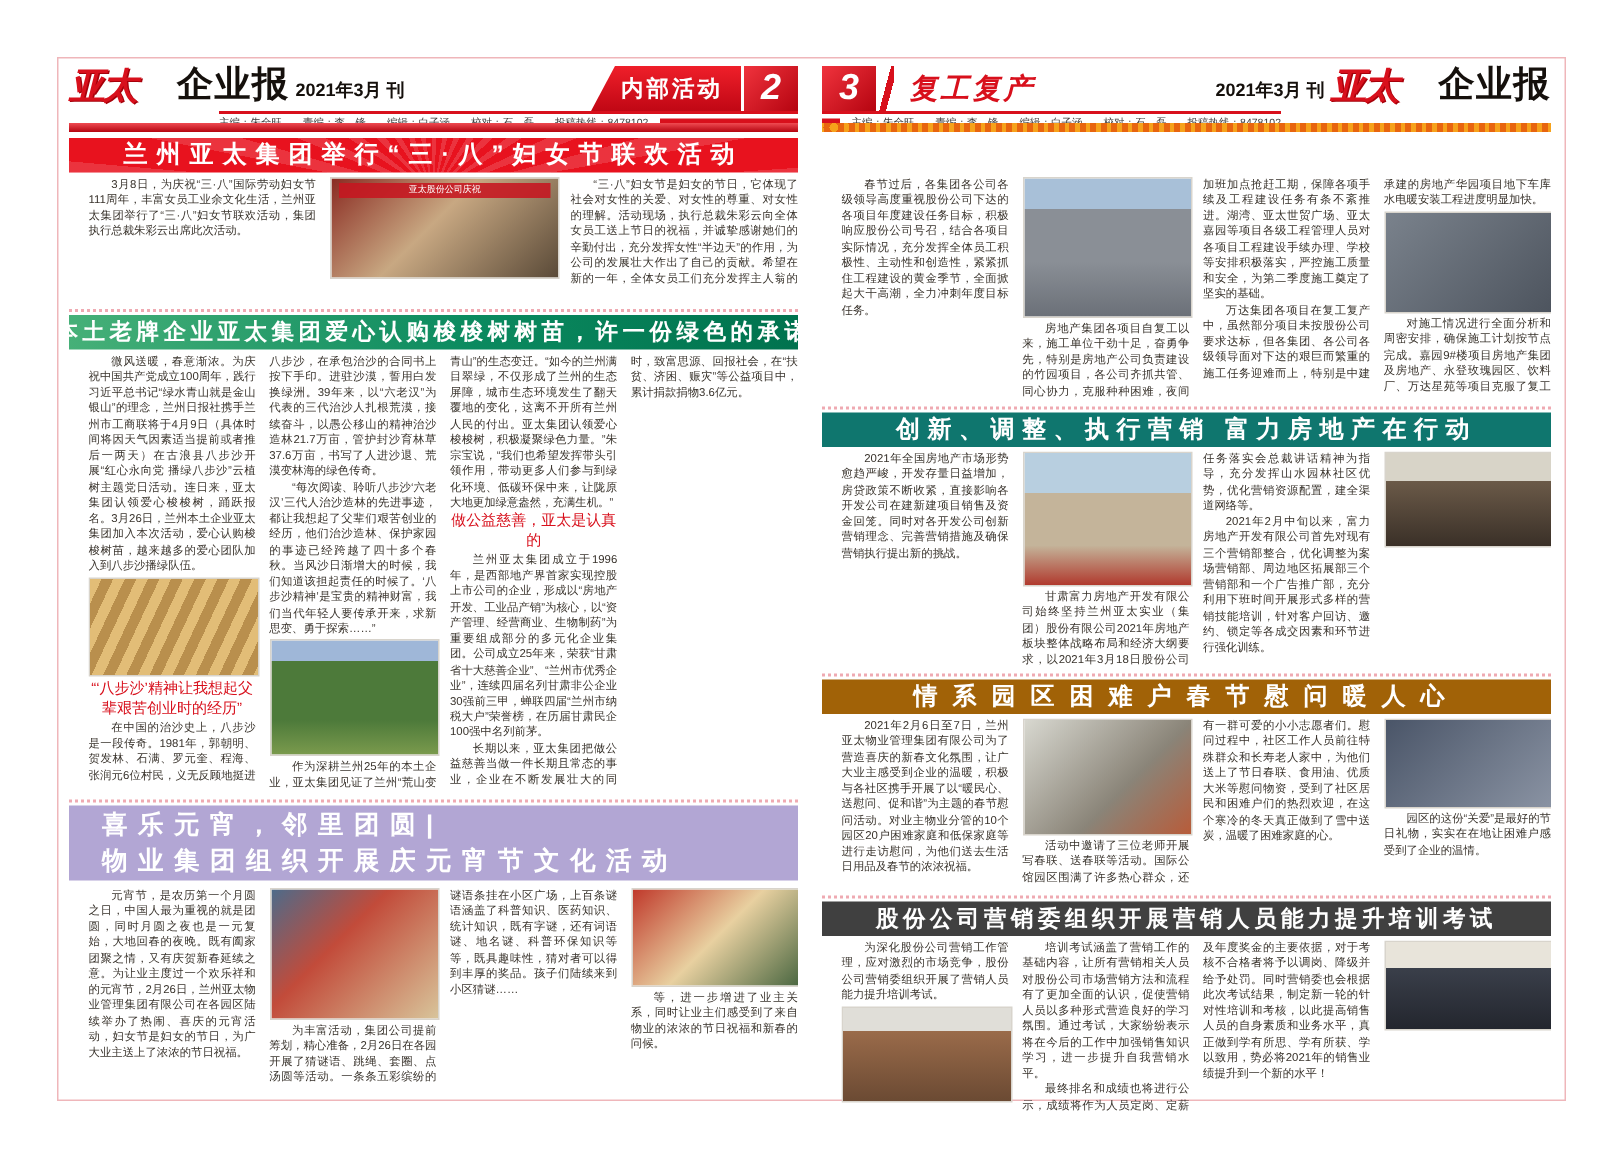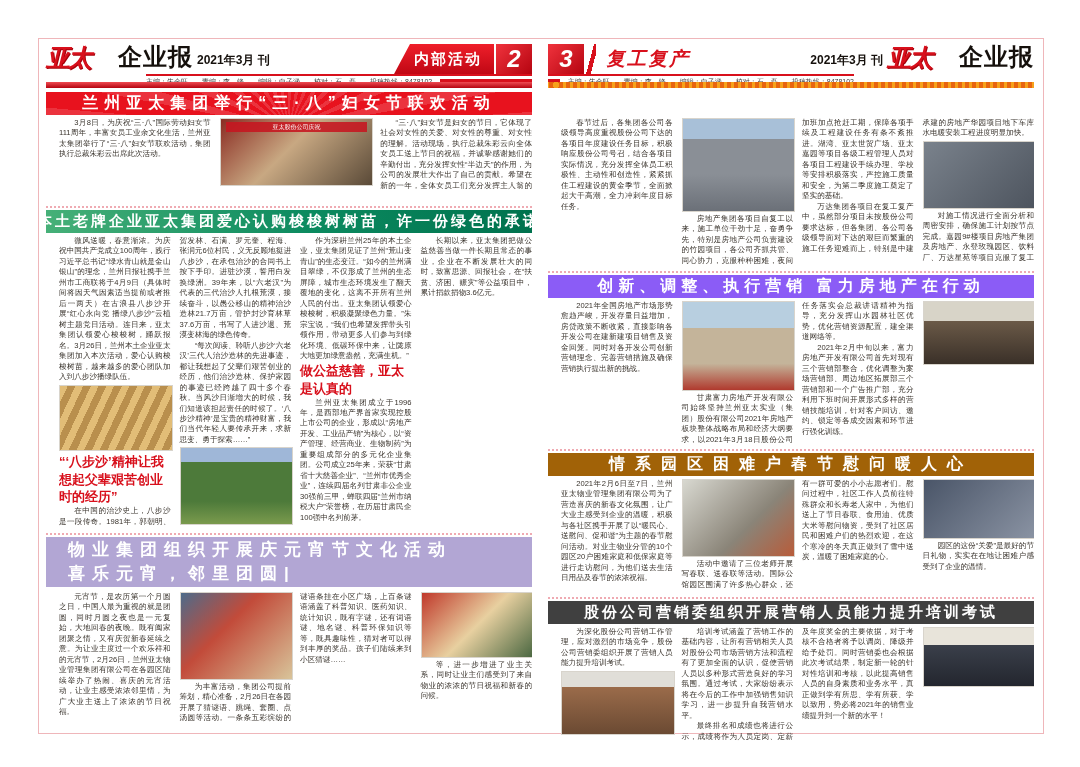--- a/index.html
+++ b/index.html
@@ -44,34 +44,34 @@
   
   .banner{position:absolute;left:0;right:0;height:23px;display:flex;align-items:center;
           justify-content:center;color:#fff;font-weight:bold;white-space:nowrap;overflow:hidden;}
   .rays{background-image:repeating-conic-gradient(from -90deg at 50% 160%,
          rgba(255,255,255,.14) 0 5deg,rgba(255,255,255,0) 5deg 11deg);}
   .bn-red{background-color:#e8121e;font-size:16px;letter-spacing:6px;}
   .bn-green{background:linear-gradient(90deg,#46b078,#0b8a5f 55%,#00724e);font-size:15px;letter-spacing:3px;}
   .bn-purple{background:#b2a6d4;height:50px;flex-direction:column;align-items:flex-start;
              justify-content:center;padding-left:22px;font-size:17px;letter-spacing:7px;line-height:24px;}
   .bn-orange{background-color:#ee8110;font-size:15px;letter-spacing:3px;}
-  .bn-amber{background-color:#8b5cf6;font-size:16px;letter-spacing:5px;}
+  .bn-amber{background-color:#0f766e;font-size:16px;letter-spacing:5px;}
   .bn-pink{background:#a16207;font-size:16px;letter-spacing:10px;}
   .bn-sage{background:#404040;font-size:15px;letter-spacing:3px;}
 
   .dotsep{position:absolute;left:0;right:0;border-top:2px dotted #efaab2;}
 
   
   .abody{position:absolute;left:13px;right:0;overflow:hidden;column-gap:9px;column-fill:auto;
          font-size:7.6px;line-height:1.38;text-align:justify;}
   .cols3{column-count:3;}
   .cols4{column-count:4;}
   .abody p{margin:0;}
   .p-body{text-indent:2em;}
-  .p-sub{color:#d8101c;font-weight:bold;text-align:left;font-size:13px;margin:2px 0;}
+  .p-sub{color:#d8101c;font-weight:normal;text-align:center;font-size:10px;margin:2px 0;}
   .photo{width:100%;margin:2px 0;break-inside:avoid;position:relative;border:1px solid #d8d4cc;}
   .ph-cap{position:absolute;top:3px;left:5px;right:5px;color:#fff;font-size:6px;
           background:rgba(198,22,32,.88);padding:1px 2px;text-align:center;white-space:nowrap;overflow:hidden;}
 
   
   [data-name="photo-stage-speaker"]{height:66px;background:linear-gradient(135deg,#8a2b22,#c8a882 45%,#5a4a38);}
   [data-name="photo-sand-dunes"]{height:64px;background:repeating-linear-gradient(115deg,#e2bd77 0 7px,#b98f4d 7px 14px);}
   [data-name="photo-green-trees"]{height:76px;background:linear-gradient(180deg,#9fb7d8 0 18%,#4d7a3a 18% 70%,#7a9a4d);}
   [data-name="photo-lantern-festival-1"]{height:86px;background:linear-gradient(135deg,#4d6b8a,#c24b3a 40%,#d8c49a);}
   [data-name="photo-lantern-festival-2"]{height:64px;background:linear-gradient(135deg,#c0392b,#e8d0a0 50%,#4a6741);}
@@ -133,25 +133,25 @@
       <p class="p-body" data-name="article-paragraph">“每次阅读、聆听八步沙‘六老汉’三代人治沙造林的先进事迹，都让我想起了父辈们艰苦创业的经历，他们治沙造林、保护家园的事迹已经跨越了四十多个春秋。当风沙日渐增大的时候，我们知道该担起责任的时候了。‘八步沙精神’是宝贵的精神财富，我们当代年轻人要传承开来，求新思变、勇于探索……”</p>
       <div class="photo" data-name="photo-green-trees"></div>
       <p class="p-body" data-name="article-paragraph">作为深耕兰州25年的本土企业，亚太集团见证了兰州“荒山变青山”的生态变迁。“如今的兰州满目翠绿，不仅形成了兰州的生态屏障，城市生态环境发生了翻天覆地的变化，这离不开所有兰州人民的付出。亚太集团认领爱心梭梭树，积极凝聚绿色力量。”朱宗宝说，“我们也希望发挥带头引领作用，带动更多人们参与到绿化环境、低碳环保中来，让陇原大地更加绿意盎然，充满生机。”</p>
       <p class="p-sub" data-name="article-subhead">做公益慈善，亚太是认真的</p>
       <p class="p-body" data-name="article-paragraph">兰州亚太集团成立于1996年，是西部地产界首家实现控股上市公司的企业，形成以“房地产开发、工业品产销”为核心，以“资产管理、经营商业、生物制药”为重要组成部分的多元化企业集团。公司成立25年来，荣获“甘肃省十大慈善企业”、“兰州市优秀企业”，连续四届名列甘肃非公企业30强前三甲，蝉联四届“兰州市纳税大户”荣誉榜，在历届甘肃民企100强中名列前茅。</p>
       <p class="p-body" data-name="article-paragraph">长期以来，亚太集团把做公益慈善当做一件长期且常态的事业，企业在不断发展壮大的同时，致富思源、回报社会，在“扶贫、济困、赈灾”等公益项目中，累计捐款捐物3.6亿元。</p>
     </div>
 
   <div class="dotsep" style="top:487px;" data-name="dotted-separator"></div>
   <div class="banner bn-purple" style="top:491px;" data-name="article-headline-banner">
+    <span data-name="headline-text-line1">喜乐元宵，邻里团圆|</span>
     <span data-name="headline-text-line2">物业集团组织开展庆元宵节文化活动</span>
-    <span data-name="headline-text-line1">喜乐元宵，邻里团圆|</span>
   </div>
   <div class="abody cols4" style="top:546px;height:138px;" data-name="article-body">
-      <p class="p-body" data-name="article-paragraph">元宵节，是农历第一个月圆之日，中国人最为重视的就是团圆，同时月圆之夜也是一元复始，大地回春的夜晚。既有阖家团聚之情，又有庆贺新春延续之意。为让业主度过一个欢乐祥和的元宵节，2月26日，兰州亚太物业管理集团有限公司在各园区陆续举办了热闹、喜庆的元宵活动，让业主感受浓浓邻里情，为广大业主送上了浓浓的节日祝福。</p>
+      <p class="p-body" data-name="article-paragraph">元宵节，是农历第一个月圆之日，中国人最为重视的就是团圆，同时月圆之夜也是一元复始，大地回春的夜晚。既有阖家团聚之情，又有庆贺新春延续之意。为让业主度过一个欢乐祥和的元宵节，2月26日，兰州亚太物业管理集团有限公司在各园区陆续举办了热闹、喜庆的元宵活动，妇女节是妇女的节日，为广大业主送上了浓浓的节日祝福。</p>
       <div class="photo" data-name="photo-lantern-festival-1"></div>
       <p class="p-body" data-name="article-paragraph">为丰富活动，集团公司提前筹划，精心准备，2月26日在各园开展了猜谜语、跳绳、套圈、点汤圆等活动。一条条五彩缤纷的谜语条挂在小区广场，上百条谜语涵盖了科普知识、医药知识、统计知识，既有字谜，还有词语谜、地名谜、科普环保知识等等，既具趣味性，猜对者可以得到丰厚的奖品。孩子们陆续来到小区猜谜……</p>
       <div class="photo" data-name="photo-lantern-festival-2"></div>
       <p class="p-body" data-name="article-paragraph">等，进一步增进了业主关系，同时让业主们感受到了来自物业的浓浓的节日祝福和新春的问候。</p>
       <div class="photo" data-name="photo-lantern-festival-3"></div>
     </div>
 </div>
 
 <div class="page page-right" data-name="page-right">
 

